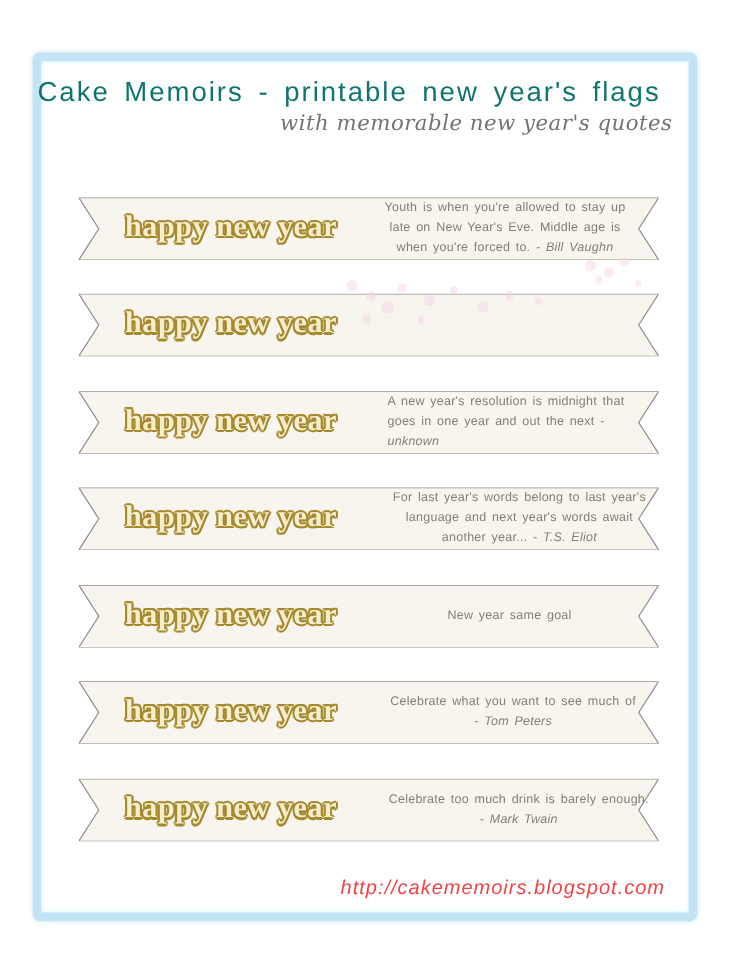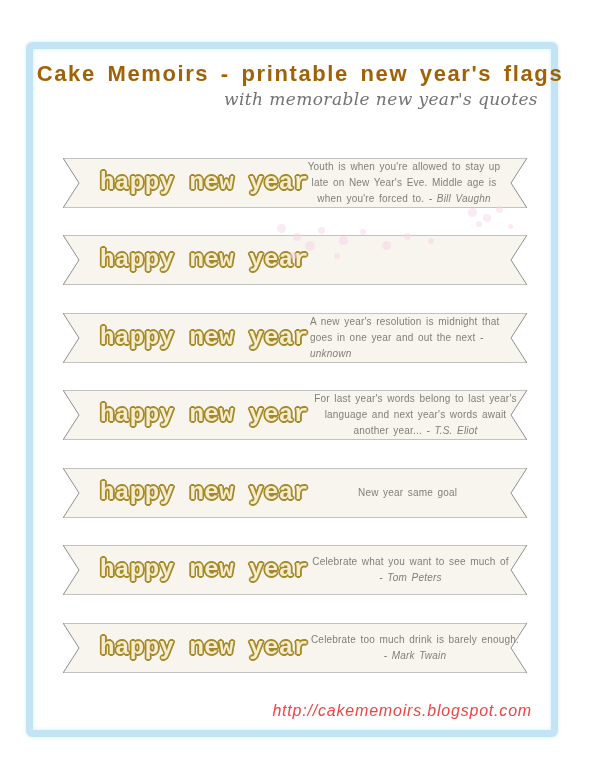--- a/index.html
+++ b/index.html
@@ -19,27 +19,27 @@
     width: 532px; height: 695px;
     box-sizing: border-box;
     border: 7px solid #c3e4f5;
     border-radius: 6px;
     box-shadow: 0 0 4px #d7edf9, inset 0 0 4px #d7edf9;
   }
 
   .title {
     position: absolute;
     top: 61px; left: 30px; width: 540px;
-    text-align: center;
+    text-align: left;
     font-size: 22px;
     letter-spacing: 1.6px;
     word-spacing: 4px;
-    color: #a16207;
+    color: #0f766e;
     white-space: nowrap;
-    font-weight: 700;
+    font-weight: 400;
   }
 
   .subtitle {
     position: absolute;
     top: 89px; right: 62px;
     font-family: "DejaVu Serif", serif;
     font-style: italic;
     font-size: 17px;
     letter-spacing: 0.4px;
     color: #737373;
@@ -56,21 +56,21 @@
     position: absolute;
     left: 0; top: 0;
     width: 100%; height: 100%;
   }
   .flag-shape polygon { stroke-width: 1; }
 
   .hny {
     position: absolute;
     left: 37px; top: 50%;
     transform: translateY(-52%);
-    font-family: Liberation Mono, monospace;
+    font-family: Liberation Serif, serif;
     font-weight: 800;
     font-size: 24px;
     letter-spacing: 0.5px;
     color: #f4edcf;
     text-shadow:
       -1.7px 0 0 #a5892b, 1.7px 0 0 #a5892b,
       0 -1.7px 0 #a5892b, 0 1.7px 0 #a5892b,
       -1.2px -1.2px 0 #a5892b, 1.2px -1.2px 0 #a5892b,
       -1.2px 1.2px 0 #a5892b, 1.2px 1.2px 0 #a5892b,
       0 0 2px rgba(165,137,43,0.75);

